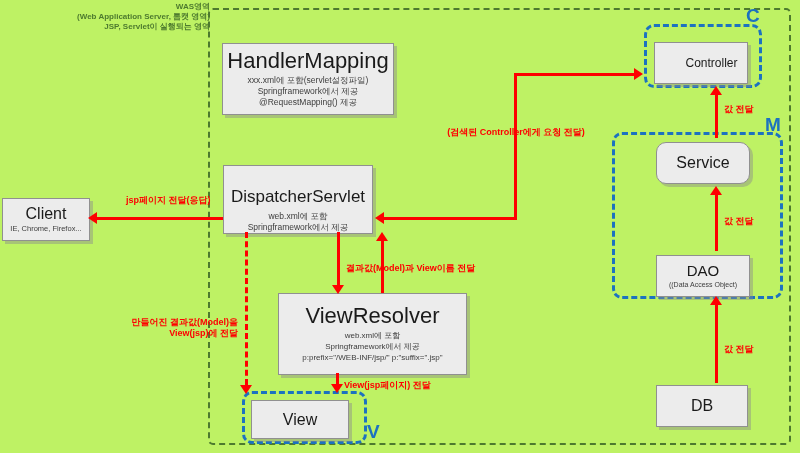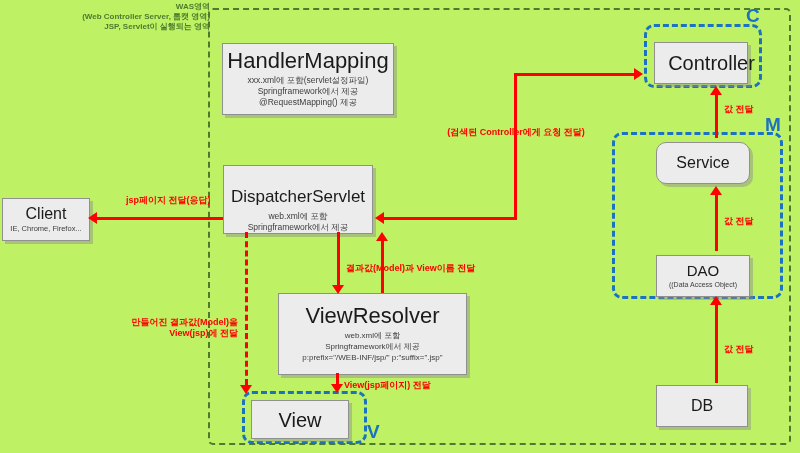--- a/index.html
+++ b/index.html
@@ -32,21 +32,21 @@
   .rlabel{position:absolute;color:#fe0000;font-size:9px;line-height:11px;font-weight:bold;white-space:nowrap;}
 </style>
 </head>
 <body>
 
 <div class="canvas">
 
   <div class="region-green"></div>
   <div class="green-note">
     <div>WAS영역</div>
-    <div>(Web Controller Server, 톰캣 영역)</div>
+    <div>(Web Application Server, 톰캣 영역)</div>
     <div>JSP, Servlet이 실행되는 영역</div>
   </div>
 
   <div class="region-blue" style="left:644px;top:24px;width:112px;height:58px;"></div>
   <div class="blue-letter" style="left:746px;top:6px;">C</div>
 
   <div class="region-blue" style="left:612px;top:132px;width:165px;height:161px;"></div>
   <div class="blue-letter" style="left:765px;top:115px;">M</div>
 
   <div class="region-blue" style="left:242px;top:391px;width:119px;height:47px;"></div>
@@ -79,40 +79,40 @@
   </div>
 
   <div class="box" style="left:2px;top:198px;width:86px;height:41px;">
     <div class="title" style="font-size:16px;line-height:17px;">Client</div>
     <div class="sub" style="font-size:7.5px;margin-top:1px;">
       <div>IE, Chrome, Firefox...</div>
     </div>
   </div>
 
   <div class="box" style="left:654px;top:42px;width:92px;height:40px;">
-    <div class="title" style="font-size:20px;margin-left:21px;">Controller</div>
+    <div class="title" style="font-size:12px;margin-left:21px;">Controller</div>
   </div>
 
   <div class="box" style="left:656px;top:142px;width:92px;height:40px;border-radius:10px;">
     <div class="title" style="font-size:16px;">Service</div>
   </div>
 
   <div class="box" style="left:656px;top:255px;width:92px;height:40px;">
     <div class="title" style="font-size:15px;line-height:15px;">DAO</div>
     <div class="sub" style="font-size:7px;margin-top:1px;">
       <div>((Data Access Object)</div>
     </div>
   </div>
 
   <div class="box" style="left:656px;top:385px;width:90px;height:40px;">
     <div class="title" style="font-size:16px;">DB</div>
   </div>
 
   <div class="box" style="left:251px;top:400px;width:96px;height:37px;">
-    <div class="title" style="font-size:20px;">View</div>
+    <div class="title" style="font-size:16px;">View</div>
   </div>
 
   <div class="rl" style="left:96px;top:217px;width:127px;height:3px;"></div>
   <div class="arr left" style="left:88px;top:212px;"></div>
   <div class="rlabel" style="left:126px;top:195px;">jsp페이지 전달(응답)</div>
 
   <div class="rl" style="left:514px;top:74px;width:3px;height:145px;"></div>
   <div class="rl" style="left:514px;top:73px;width:120px;height:3px;"></div>
   <div class="arr right" style="left:634px;top:68px;"></div>
   <div class="rl" style="left:383px;top:217px;width:134px;height:3px;"></div>

